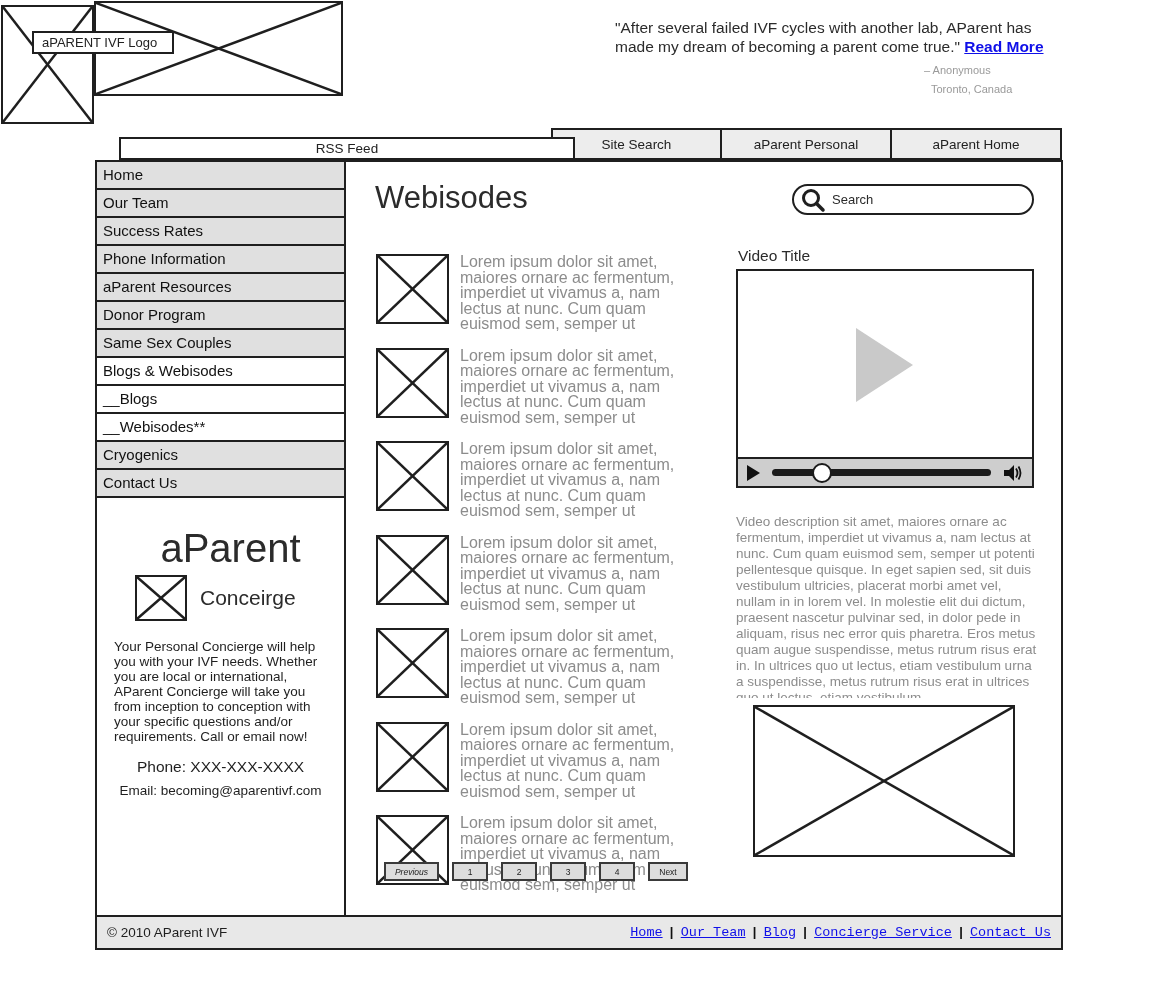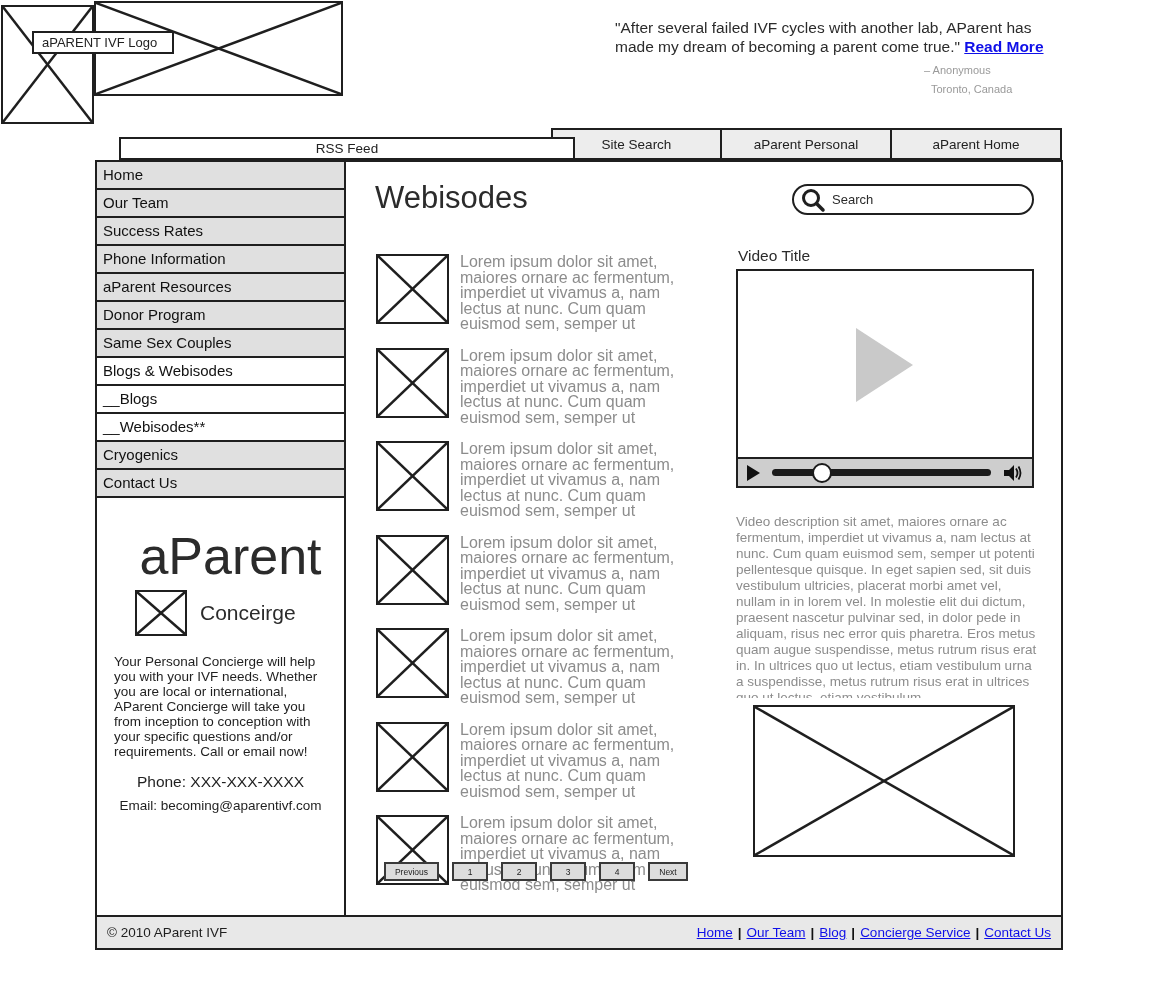--- a/index.html
+++ b/index.html
@@ -38,21 +38,21 @@
   
   .container { left:95px; top:160px; width:968px; height:790px; border:2px solid #1f1f1f; background:#fff; }
   .sidebar { left:0; top:0; bottom:33px; width:249px; border-right:2px solid #1f1f1f; background:#fff; }
   .menu-item {
     height:28px; padding:4px 0 0 6px; font-size:15px; color:#111;
     background:#e0e0e0; border-bottom:2px solid #1f1f1f; cursor:pointer;
   }
   .menu-item.white { background:#fff; }
 
   .concierge { padding-top:28px; }
-  .brand { text-align:center; font-size:52px; color:#2b2b2b; padding-right:8px;margin-left:28px; }
+  .brand { text-align:center; font-size:40px; color:#2b2b2b; padding-right:8px;margin-left:28px; }
   .brand-row { display:flex; align-items:center; margin:4px 0 0 38px; }
   .brand-row .xbox { width:52px; height:46px; }
   .brand-sub { font-size:21px; margin-left:13px; color:#2b2b2b; }
   .concierge-desc { margin:18px 14px 0 17px; width:210px; font-size:13.5px; line-height:15px; color:#1f1f1f; }
   .concierge-phone { margin-top:14px; text-align:center; font-size:15.5px; color:#1f1f1f; }
   .concierge-email { margin-top:7px; text-align:center; font-size:13.5px; color:#1f1f1f; }
 
   
   .content { left:249px; top:0; right:0; bottom:33px; background:#fff; }
   .page-title { left:29px; top:18px; font-size:31px; color:#2b2b2b; }
@@ -70,21 +70,21 @@
   .episodes { left:30px; top:92px; width:335px; }
   .episode { display:flex; margin-bottom:16px; cursor:pointer; }
   .episode .xbox { width:73px; height:70px; flex:0 0 73px; }
   .episode-text { margin-left:11px; width:240px; font-size:16px; line-height:15.5px; color:#8c8c8c; }
 
   .pagination { left:38px; top:700px; display:flex; align-items:center; }
   .pg {
     height:19px; background:#ddd; border:2px solid #3a3a3a; font-size:8.5px; color:#222;
     display:flex; align-items:center; justify-content:center; cursor:pointer; margin-right:13px;
   }
-  .pg.prev { width:55px; } .pg.num { width:36px; } .pg.next { width:40px; }
+  .pg.prev { width:55px;font-style:italic; } .pg.num { width:36px; } .pg.next { width:40px; }
 
   
   .video-title { left:392px; top:85px; font-size:15.5px; color:#2b2b2b; }
   .video-box { left:390px; top:107px; width:298px; height:219px; border:2.5px solid #1f1f1f; background:#fff; }
   .big-play {
     position:absolute; left:118px; top:57px; width:0; height:0;
     border-left:57px solid #c9c9c9; border-top:37px solid transparent; border-bottom:37px solid transparent;
   }
   .controls {
     position:absolute; left:0; right:0; bottom:0; height:29px; background:#cecece;
@@ -104,21 +104,21 @@
   .video-desc { left:390px; top:352px; width:302px; height:184px; overflow:hidden;
     font-size:13.5px; line-height:16px; color:#8c8c8c; }
   .video-image { left:407px; top:543px; width:262px; height:152px; }
 
   
   .footer {
     left:0; right:0; bottom:0; height:33px; background:#e8e8e8; border-top:2px solid #1f1f1f;
     display:flex; align-items:center; padding:0 10px; font-size:13.5px;
   }
   .footer-copy { color:#1f1f1f; }
-  .footer-links { margin-left:auto; }
+  .footer-links { margin-left:auto;font-family:Liberation Mono, monospace; }
   .footer-links a { color:#0f0fe8; text-decoration:underline; cursor:pointer; }
   .footer-links .sep { color:#111; font-weight:bold; padding:0 5px; }
 </style>
 </head>
 <body>
 
 <div class="page">
 
   <div class="abs xbox" style="left:1px; top:5px; width:93px; height:119px;">
     <svg>

